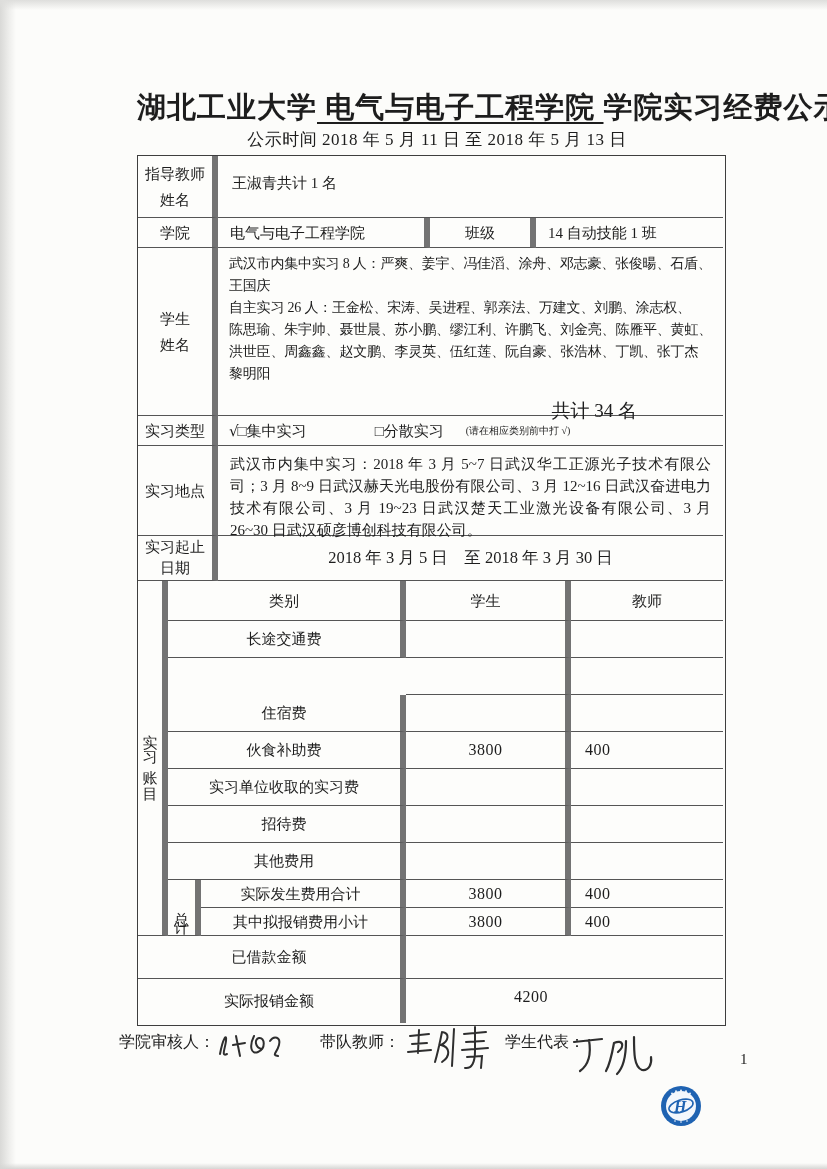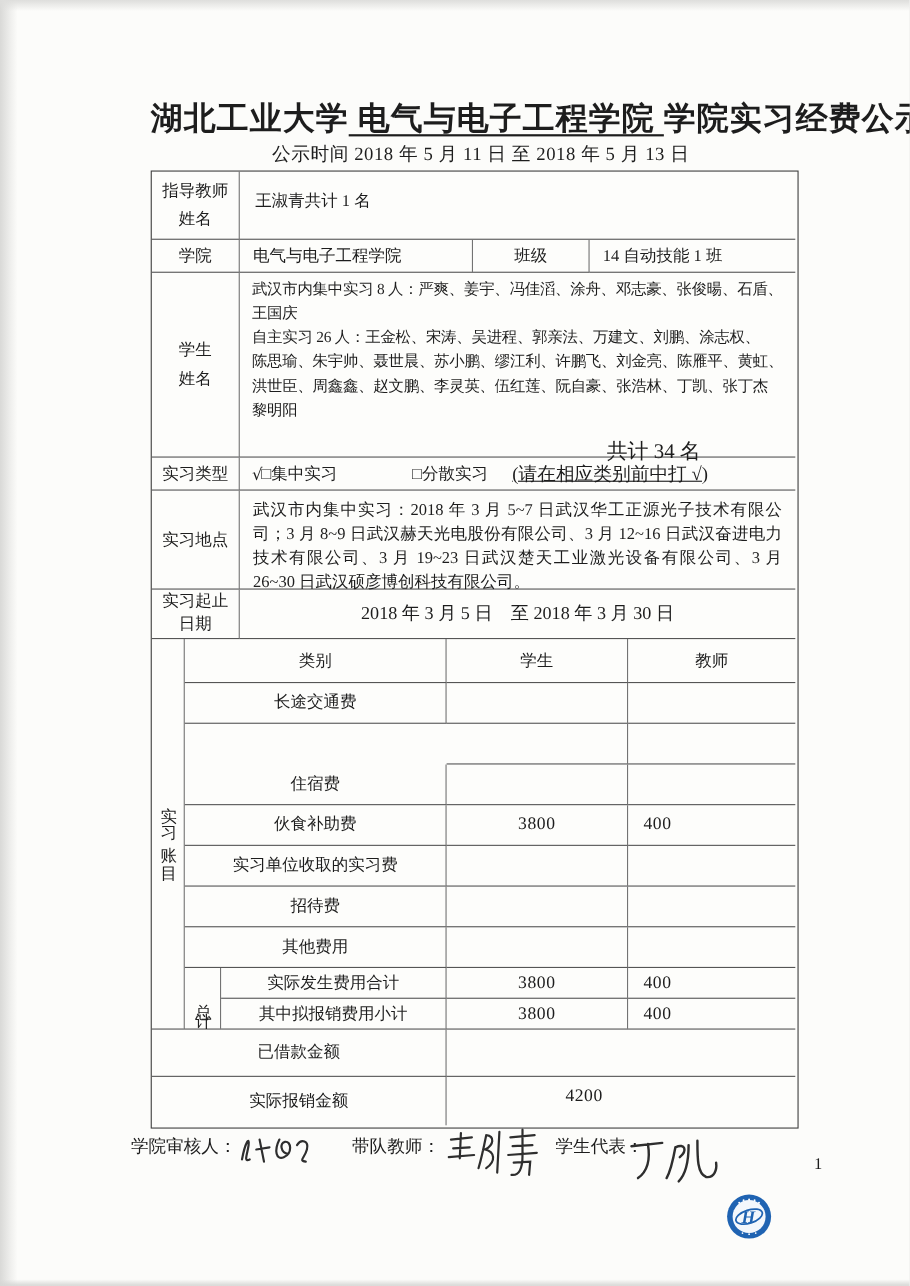--- a/index.html
+++ b/index.html
@@ -30,21 +30,21 @@
     position:absolute;left:137px;top:128px;width:600px;
     text-align:center;font-size:17px;letter-spacing:.5px;white-space:nowrap;
   }
 
   #form-table{
     position:absolute;left:137px;top:155px;width:587px;height:869px;
     border:1px solid #3e3e3e;background:#fdfdfb;
   }
   .cell{
     position:absolute;box-sizing:border-box;
-    border-right:1px solid #737373;border-bottom:1px solid #555;
+    border-right:6px solid #737373;border-bottom:1px solid #555;
     display:flex;align-items:center;justify-content:center;
     font-size:15px;line-height:20px;
   }
   .cell.nr{border-right:none}
   .cell.nb{border-bottom:none}
   .pre{white-space:pre-line;text-align:center;line-height:26px;}
   .left{justify-content:flex-start;}
   .num{font-size:16px;letter-spacing:.5px;}
   .vtext{
     writing-mode:vertical-rl;text-orientation:upright;
@@ -60,21 +60,21 @@
   }
   .students .ln{white-space:nowrap;letter-spacing:-0.2px;}
   .students .total{align-self:flex-end;margin-top:15px;padding-right:78px;font-size:19px;}
   .loc{
     display:block;padding:7px 12px 0 12px;font-size:15px;line-height:22px;
     text-align:justify;
   }
   .typerow{gap:0;}
   .check{font-size:15px;margin-right:-1px;font-family:"DejaVu Sans",sans-serif;}
   .opt2{margin-left:68px;}
-  .note{margin-left:22px;font-size:17px;text-decoration:underline;}
+  .note{margin-left:22px;font-size:10px;}
   .sig-row{position:absolute;left:0;top:1024px;width:827px;height:64px;font-size:16px;}
   .sig-label{position:absolute;white-space:nowrap;}
   .sig-svg{position:absolute;}
   .pagenum{position:absolute;left:740px;top:1051px;font-size:15px;}
   .logo{position:absolute;left:660px;top:1085px;width:42px;height:42px;}
 </style>
 </head>
 <body>
 
 <div class="paper">

